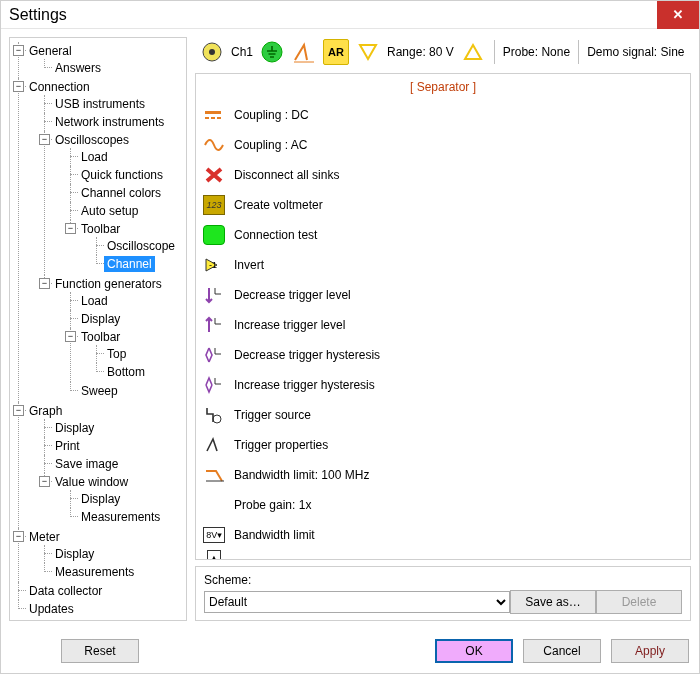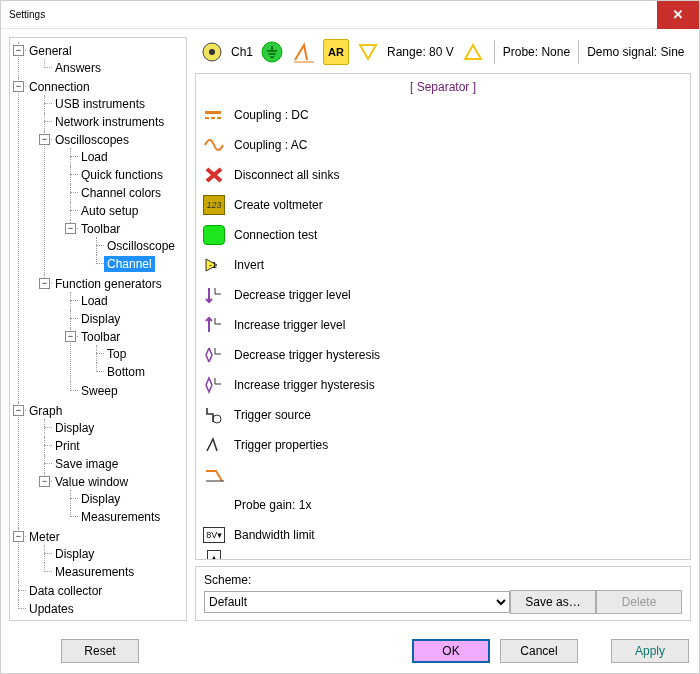--- a/index.html
+++ b/index.html
@@ -1,51 +1,51 @@
 <!DOCTYPE html>
 <html><head>
 <meta charset="utf-8">
 <style>
   * { box-sizing: border-box; }
   html, body { margin:0; padding:0; font-family: "Segoe UI", Tahoma, sans-serif; font-size:12px; color:#000; background:#fff; }
   .window { width:700px; height:674px; border:1px solid #cfcfcf; position:relative; display:flex; flex-direction:column; }
   .titlebar { height:28px; background:#fff; display:flex; align-items:center; padding-left:8px; border-bottom:1px solid #e5e5e5; }
-  .titlebar .title { flex:1; font-size:10px; }
+  .titlebar .title { flex:1; font-size:16px; }
   .titlebar .close { width:42px; height:28px; background:#c9302c; color:#fff; display:flex; align-items:center; justify-content:center; font-size:13px; font-weight:bold; }
   .body { flex:1; display:flex; padding:8px; gap:8px; overflow:hidden; }
   .tree-pane { width:178px; border:1px solid #cfcfcf; background:#fff; overflow:auto; padding:4px 2px; }
   .tree ul { list-style:none; margin:0; padding-left:14px; }
   .tree > ul { padding-left:2px; }
   .tree li { position:relative; padding:1px 0 1px 12px; line-height:16px; white-space:nowrap; }
   .tree li::before { content:""; position:absolute; top:0; left:4px; border-left:1px dotted #a0a0a0; height:100%; }
   .tree li::after { content:""; position:absolute; top:8px; left:4px; border-top:1px dotted #a0a0a0; width:8px; }
   .tree li:last-child::before { height:9px; }
   .tree .toggle { position:absolute; left:-1px; top:3px; width:11px; height:11px; border:1px solid #8a8a8a; background:#fff; text-align:center; line-height:9px; font-size:9px; cursor:pointer; z-index:1; }
   .tree .label { padding:1px 3px; cursor:default;margin-top:32px; }
   .tree .label.selected { background:#1e90ff; color:#fff; }
   .right-pane { flex:1; display:flex; flex-direction:column; gap:6px; overflow:hidden; }
   .toolbar-row { display:flex; align-items:center; gap:6px; padding:2px 4px; }
   .tb-ico { width:26px; height:26px; display:flex; align-items:center; justify-content:center; border-radius:2px; }
   .tb-sep { width:1px; height:24px; background:#c0c0c0; margin:0 2px; }
   .tb-text { font-size:12px; }
   .list-box { flex:1; border:1px solid #cfcfcf; background:#fff; overflow-y:scroll; }
   .list-box .row { display:flex; align-items:center; gap:8px; padding:4px 6px; font-size:12px; }
   .list-box .row .ric { width:24px; height:22px; display:flex; align-items:center; justify-content:center; flex-shrink:0; }
-  .list-box .sep-row { text-align:center; padding:6px 0; color:#701a75; }
+  .list-box .sep-row { text-align:center; padding:6px 0; color:#c2410c; }
   .scheme-row { border:1px solid #cfcfcf; padding:6px 8px; }
   .scheme-row .lab { margin-bottom:3px; }
   .scheme-ctrls { display:flex; align-items:center; }
   .scheme-ctrls select { flex:1; height:22px; font-size:12px; background:#fff; border:1px solid #a9a9a9; }
   .scheme-ctrls button { width:86px; height:24px; font-size:12px; background:#e9e9e9; border:1px solid #adadad; }
   .scheme-ctrls button.disabled { color:#9a9a9a; }
   .footer { height:44px; display:flex; align-items:center; padding:0 10px; gap:10px; }
   .footer .spacer { flex:1; }
   .footer button { width:78px; height:24px; font-size:12px; background:#e9e9e9; border:1px solid #adadad; }
   .footer button.primary { background:#f0abfc; border:2px solid #0a64ad; }
-  .footer button.disabled { color:#0f766e;margin-left:23px; }
+  .footer button.disabled { color:#7f1d1d; }
   .reset-wrap { width:178px; display:flex; justify-content:center; }
 </style>
 </head>
 <body>
 <div class="window">
 
   <div class="titlebar">
     <span class="title">Settings</span>
     <div class="close">✕</div>
   </div>
@@ -243,20 +243,21 @@
             </span>
             <span>Trigger properties</span>
           </div>
           <div class="row">
             <span class="ric">
               <svg width="22" height="20">
                 <path d="M3 6 h10 l6 10" stroke="#e67e22" stroke-width="2" fill="none"></path>
                 <path d="M3 16h18" stroke="#333"></path>
               </svg>
             </span>
+            <span>Bandwidth limit: 100 MHz</span>
           </div>
           <div class="row">
             <span class="ric"></span>
             <span>Probe gain: 1x</span>
           </div>
           <div class="row">
             <span class="ric">
               <span style="display:inline-block;border:1px solid #333;padding:0 2px;font-size:9px;line-height:14px;">8V▾</span>
             </span>
             <span>Bandwidth limit</span>

